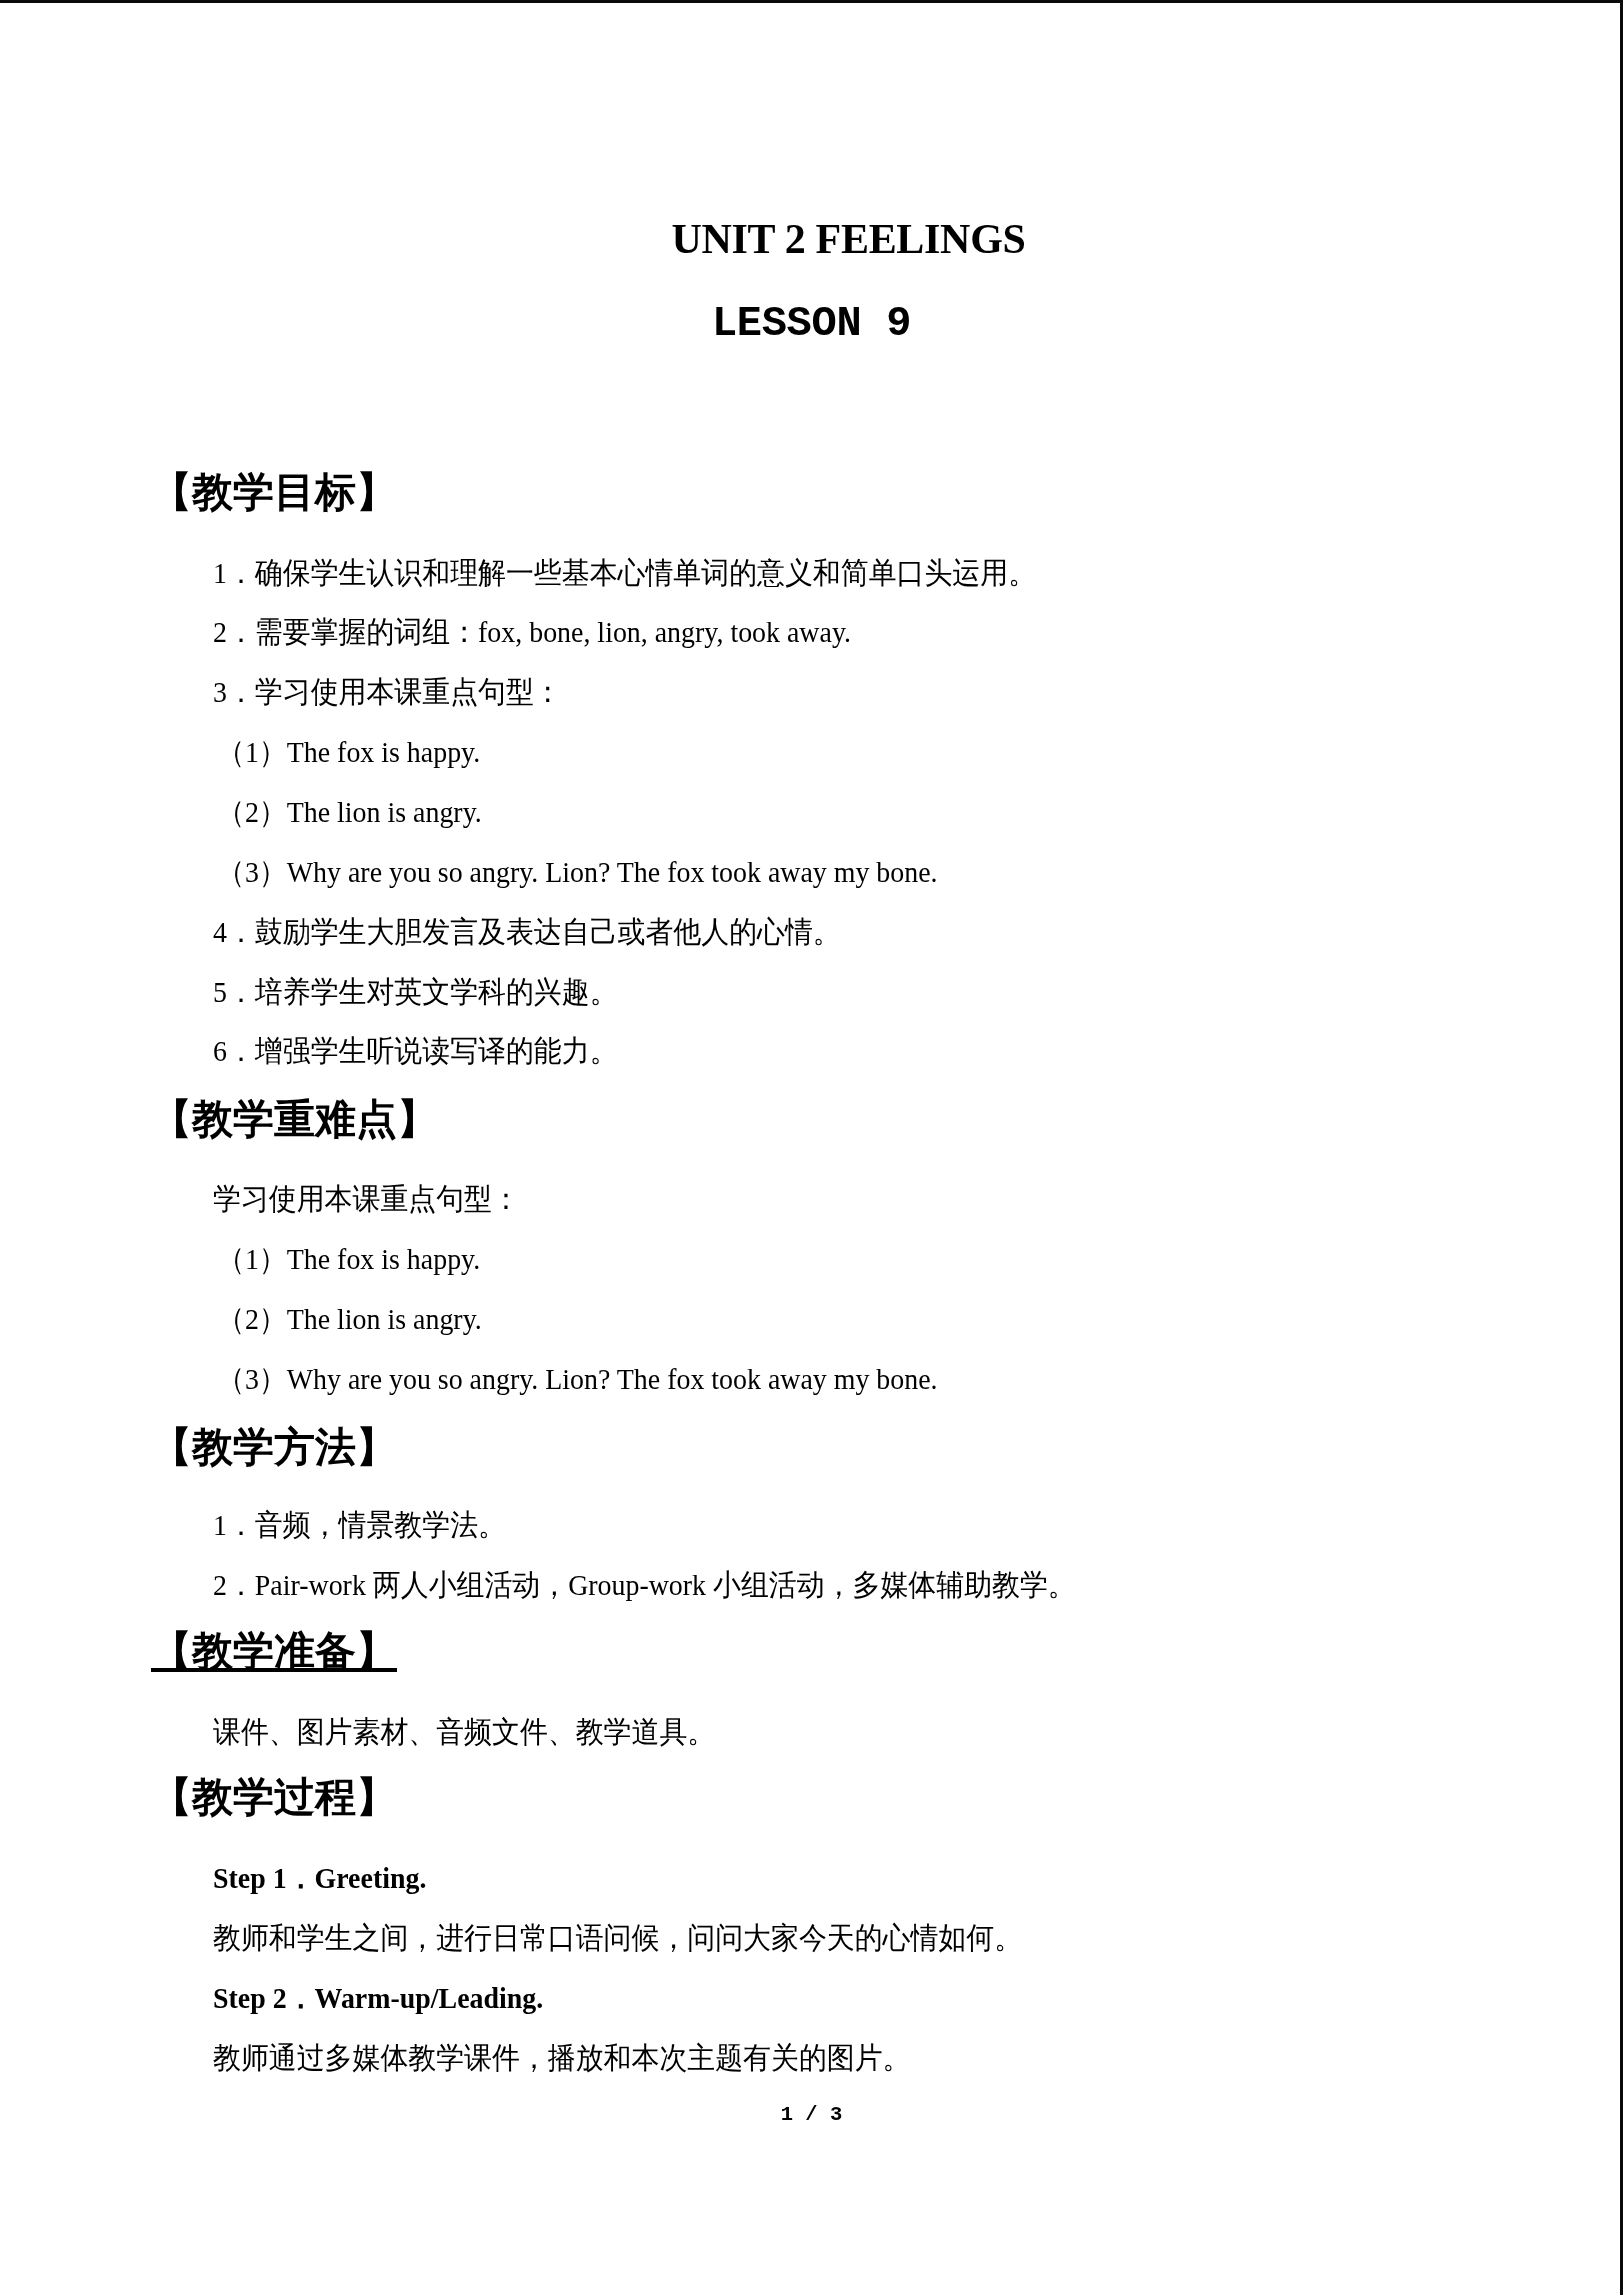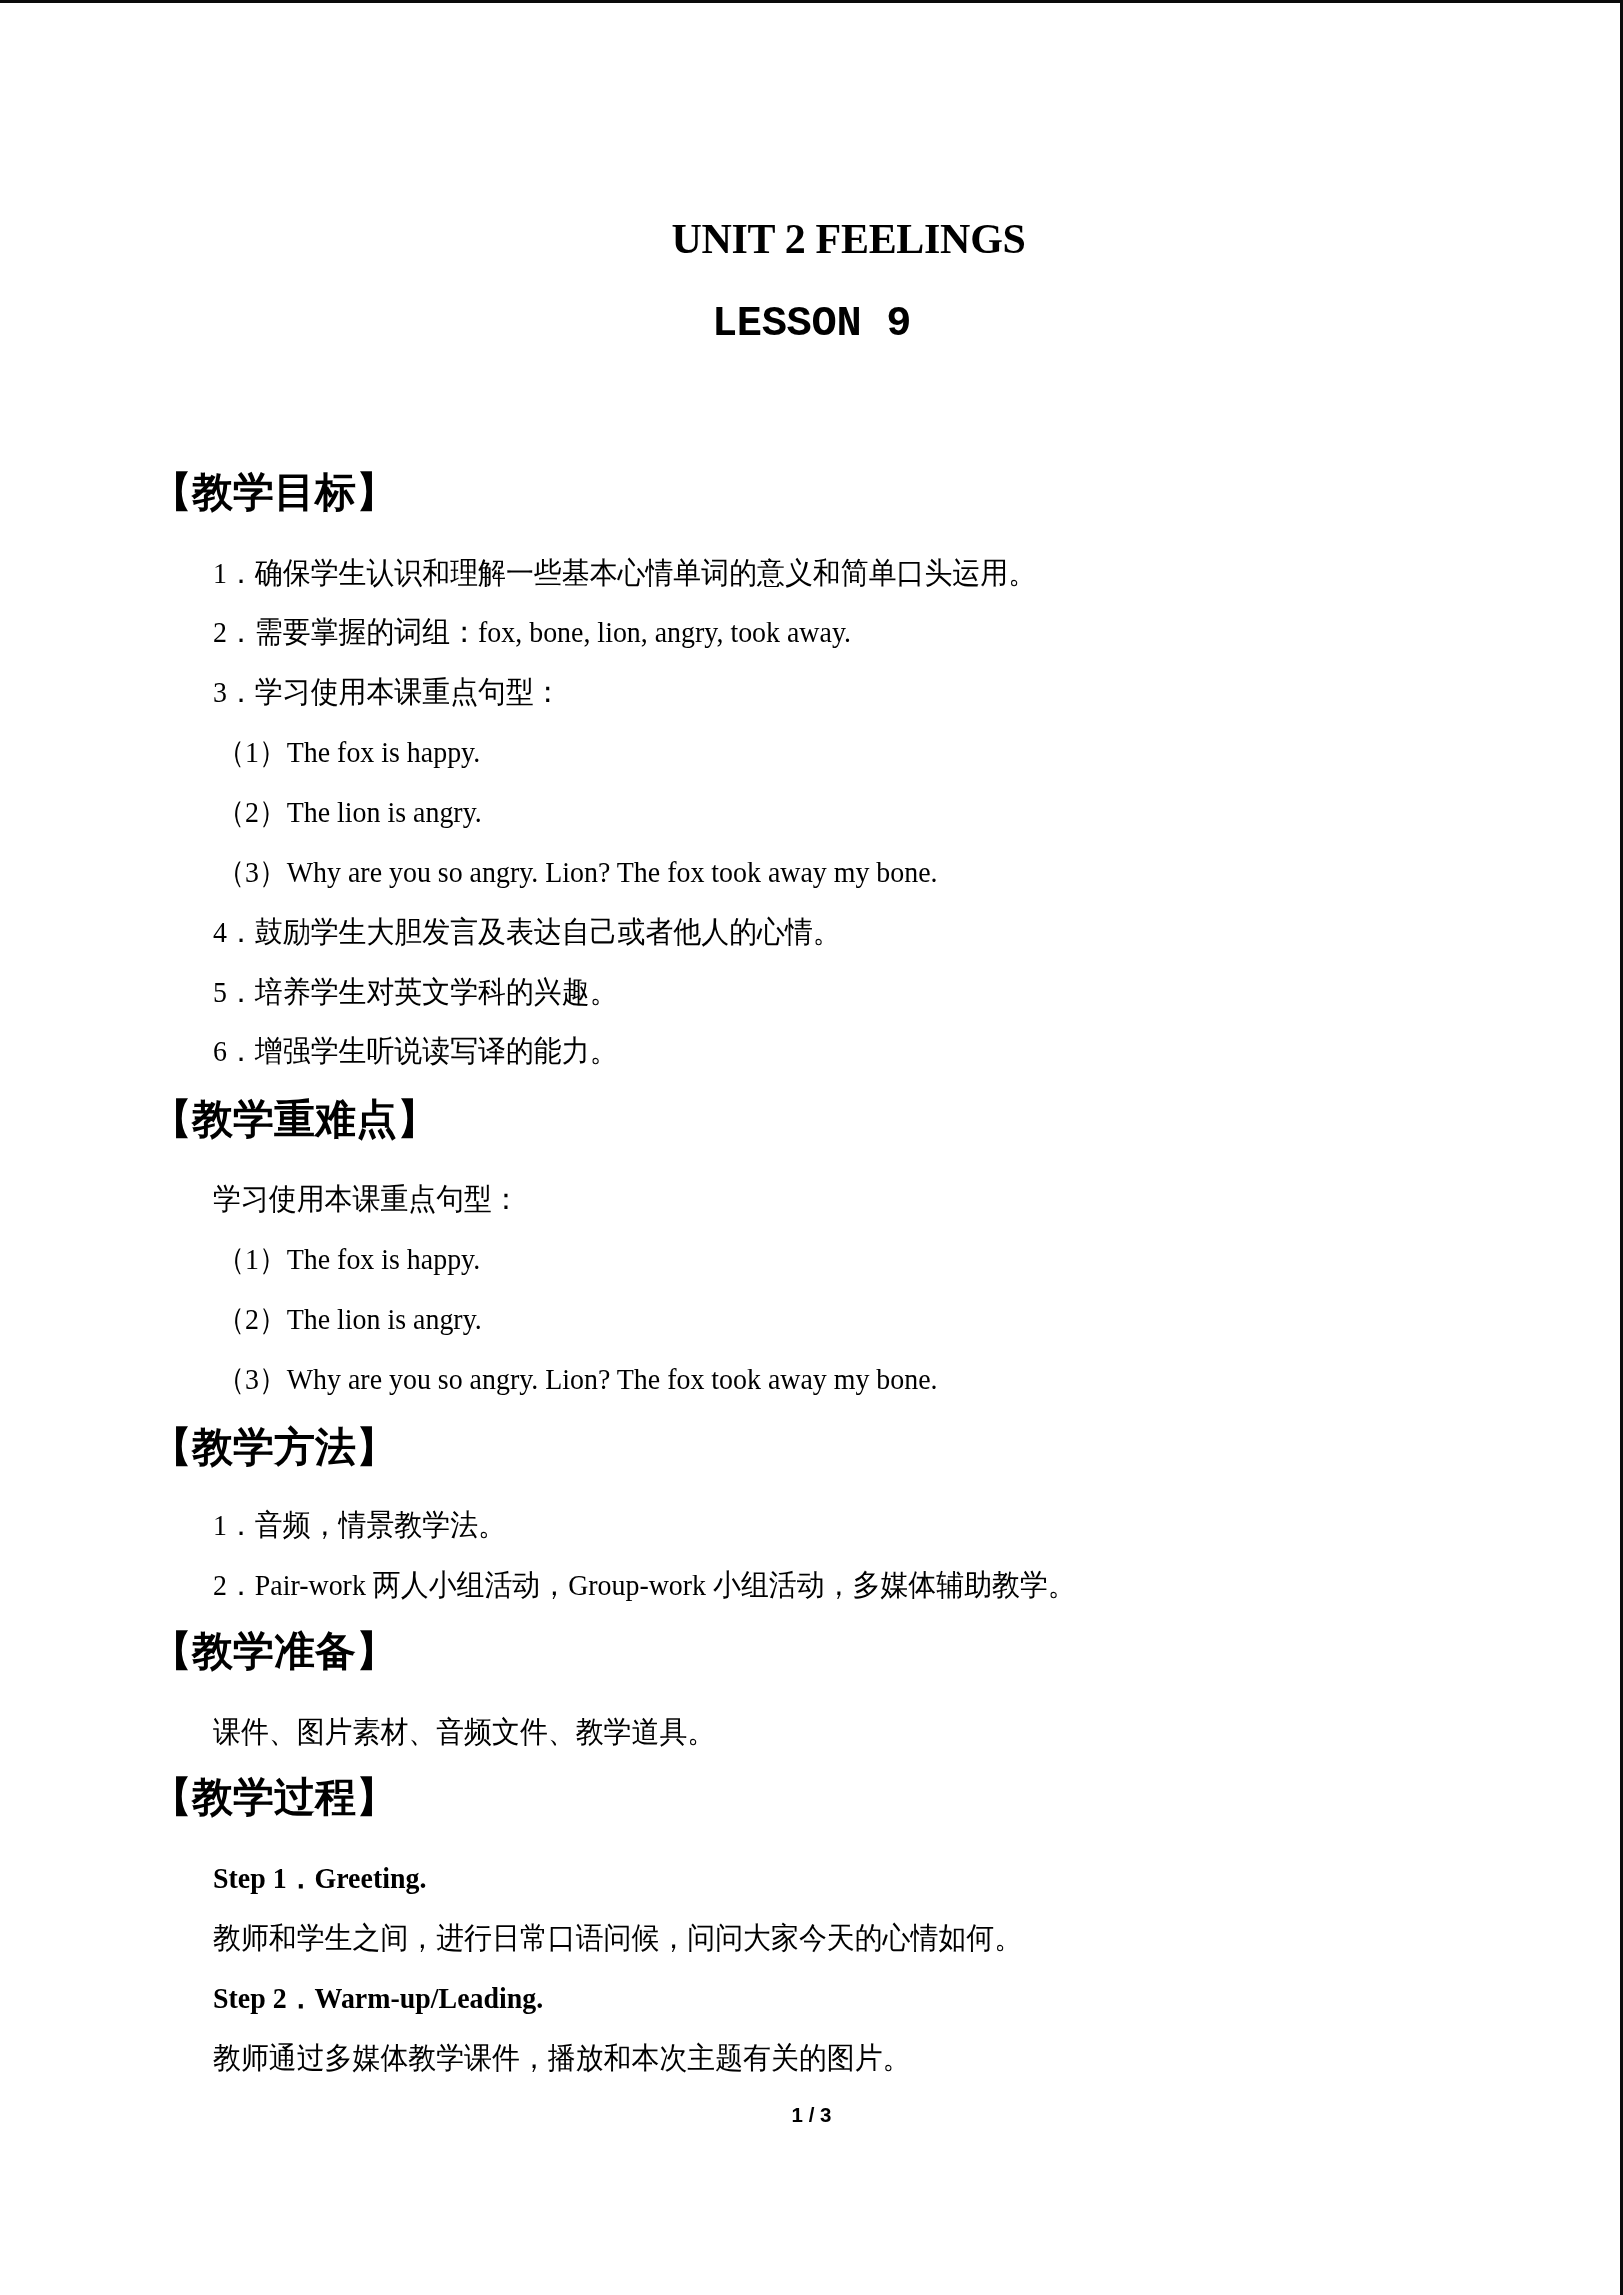--- a/index.html
+++ b/index.html
@@ -66,21 +66,21 @@
       font-weight: bold;
       left: 213px;
       transform: scaleX(0.93);
       transform-origin: left center;
     }
     .pagenum {
       position: absolute;
       left: 0; width: 1623px;
       top: 2105px;
       text-align: center;
-      font-family: Liberation Sans, sans-serif;
+      font-family: Liberation Mono, monospace;
       font-weight: bold;
       font-size: 20.5px;
       line-height: 1;
     }
   </style>
 </head>
 <body>
 
 <div class="frame-top"></div>
 <div class="frame-right"></div>
@@ -104,21 +104,21 @@
   <div class="line heading" style="top:1099px;">【教学重难点】</div>
   <div class="line body" style="top:1184px;">学习使用本课重点句型：</div>
   <div class="line sub" style="top:1244px;">（1）The fox is happy.</div>
   <div class="line sub" style="top:1304px;">（2）The lion is angry.</div>
   <div class="line sub" style="top:1364px;">（3）Why are you so angry. Lion? The fox took away my bone.</div>
 
   <div class="line heading" style="top:1427px;">【教学方法】</div>
   <div class="line body" style="top:1510px;">1．音频，情景教学法。</div>
   <div class="line body" style="top:1570px;">2．Pair-work 两人小组活动，Group-work 小组活动，多媒体辅助教学。</div>
 
-  <div class="line heading" style="top:1631px;">【教学准备】</div>
+  <div class="line heading" style="top:1631px;text-decoration:underline;">【教学准备】</div>
   <div class="line body" style="top:1717px;">课件、图片素材、音频文件、教学道具。</div>
 
   <div class="line heading" style="top:1777px;">【教学过程】</div>
   <div class="line step" style="top:1863px;">Step 1．Greeting.</div>
   <div class="line body" style="top:1923px;">教师和学生之间，进行日常口语问候，问问大家今天的心情如何。</div>
   <div class="line step" style="top:1983px;">Step 2．Warm-up/Leading.</div>
   <div class="line body" style="top:2043px;">教师通过多媒体教学课件，播放和本次主题有关的图片。</div>
 
   <div class="pagenum">1 / 3</div>
 </div>

